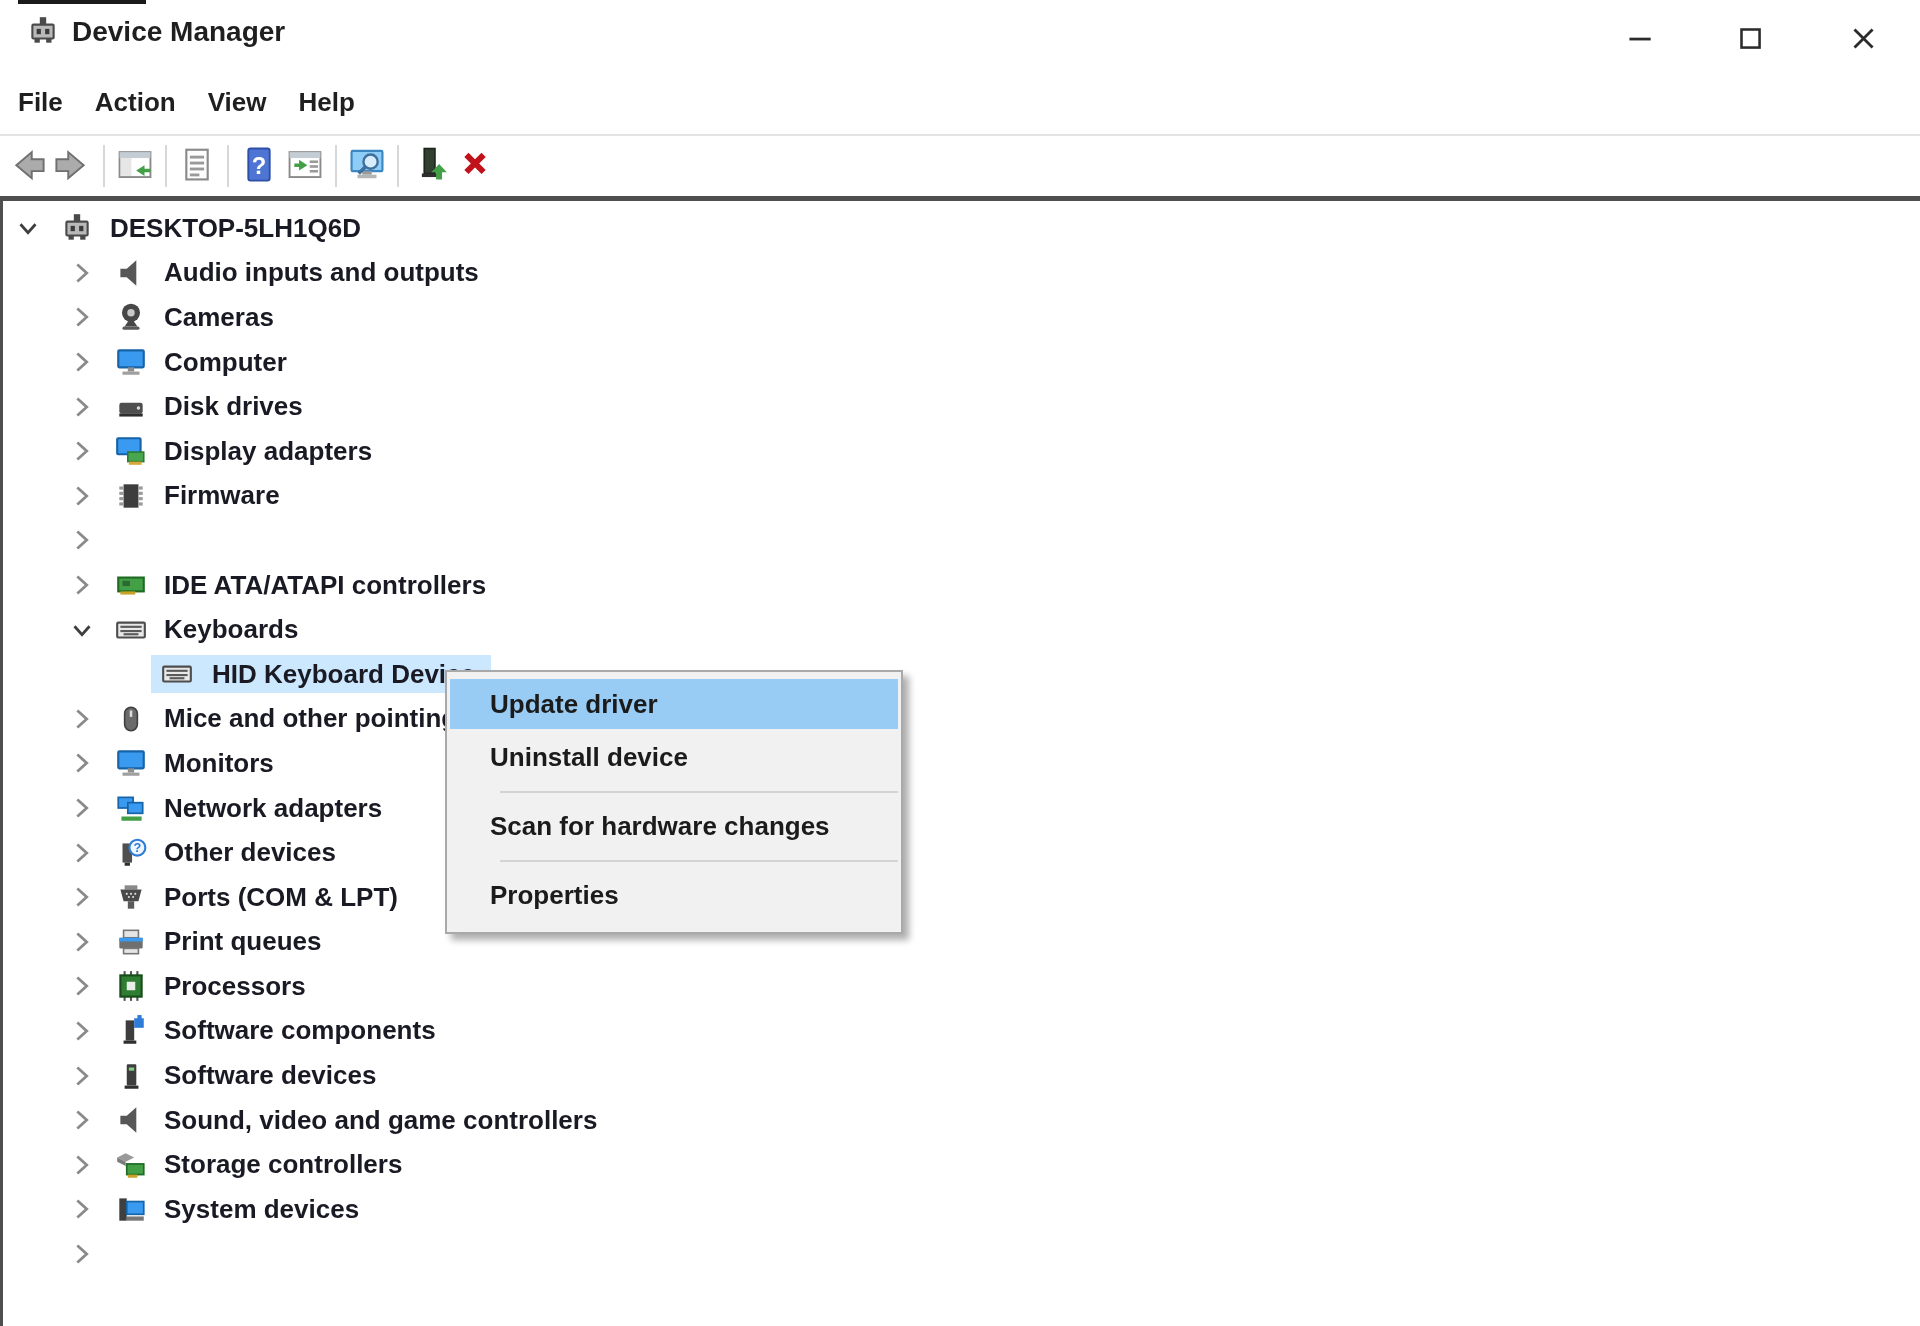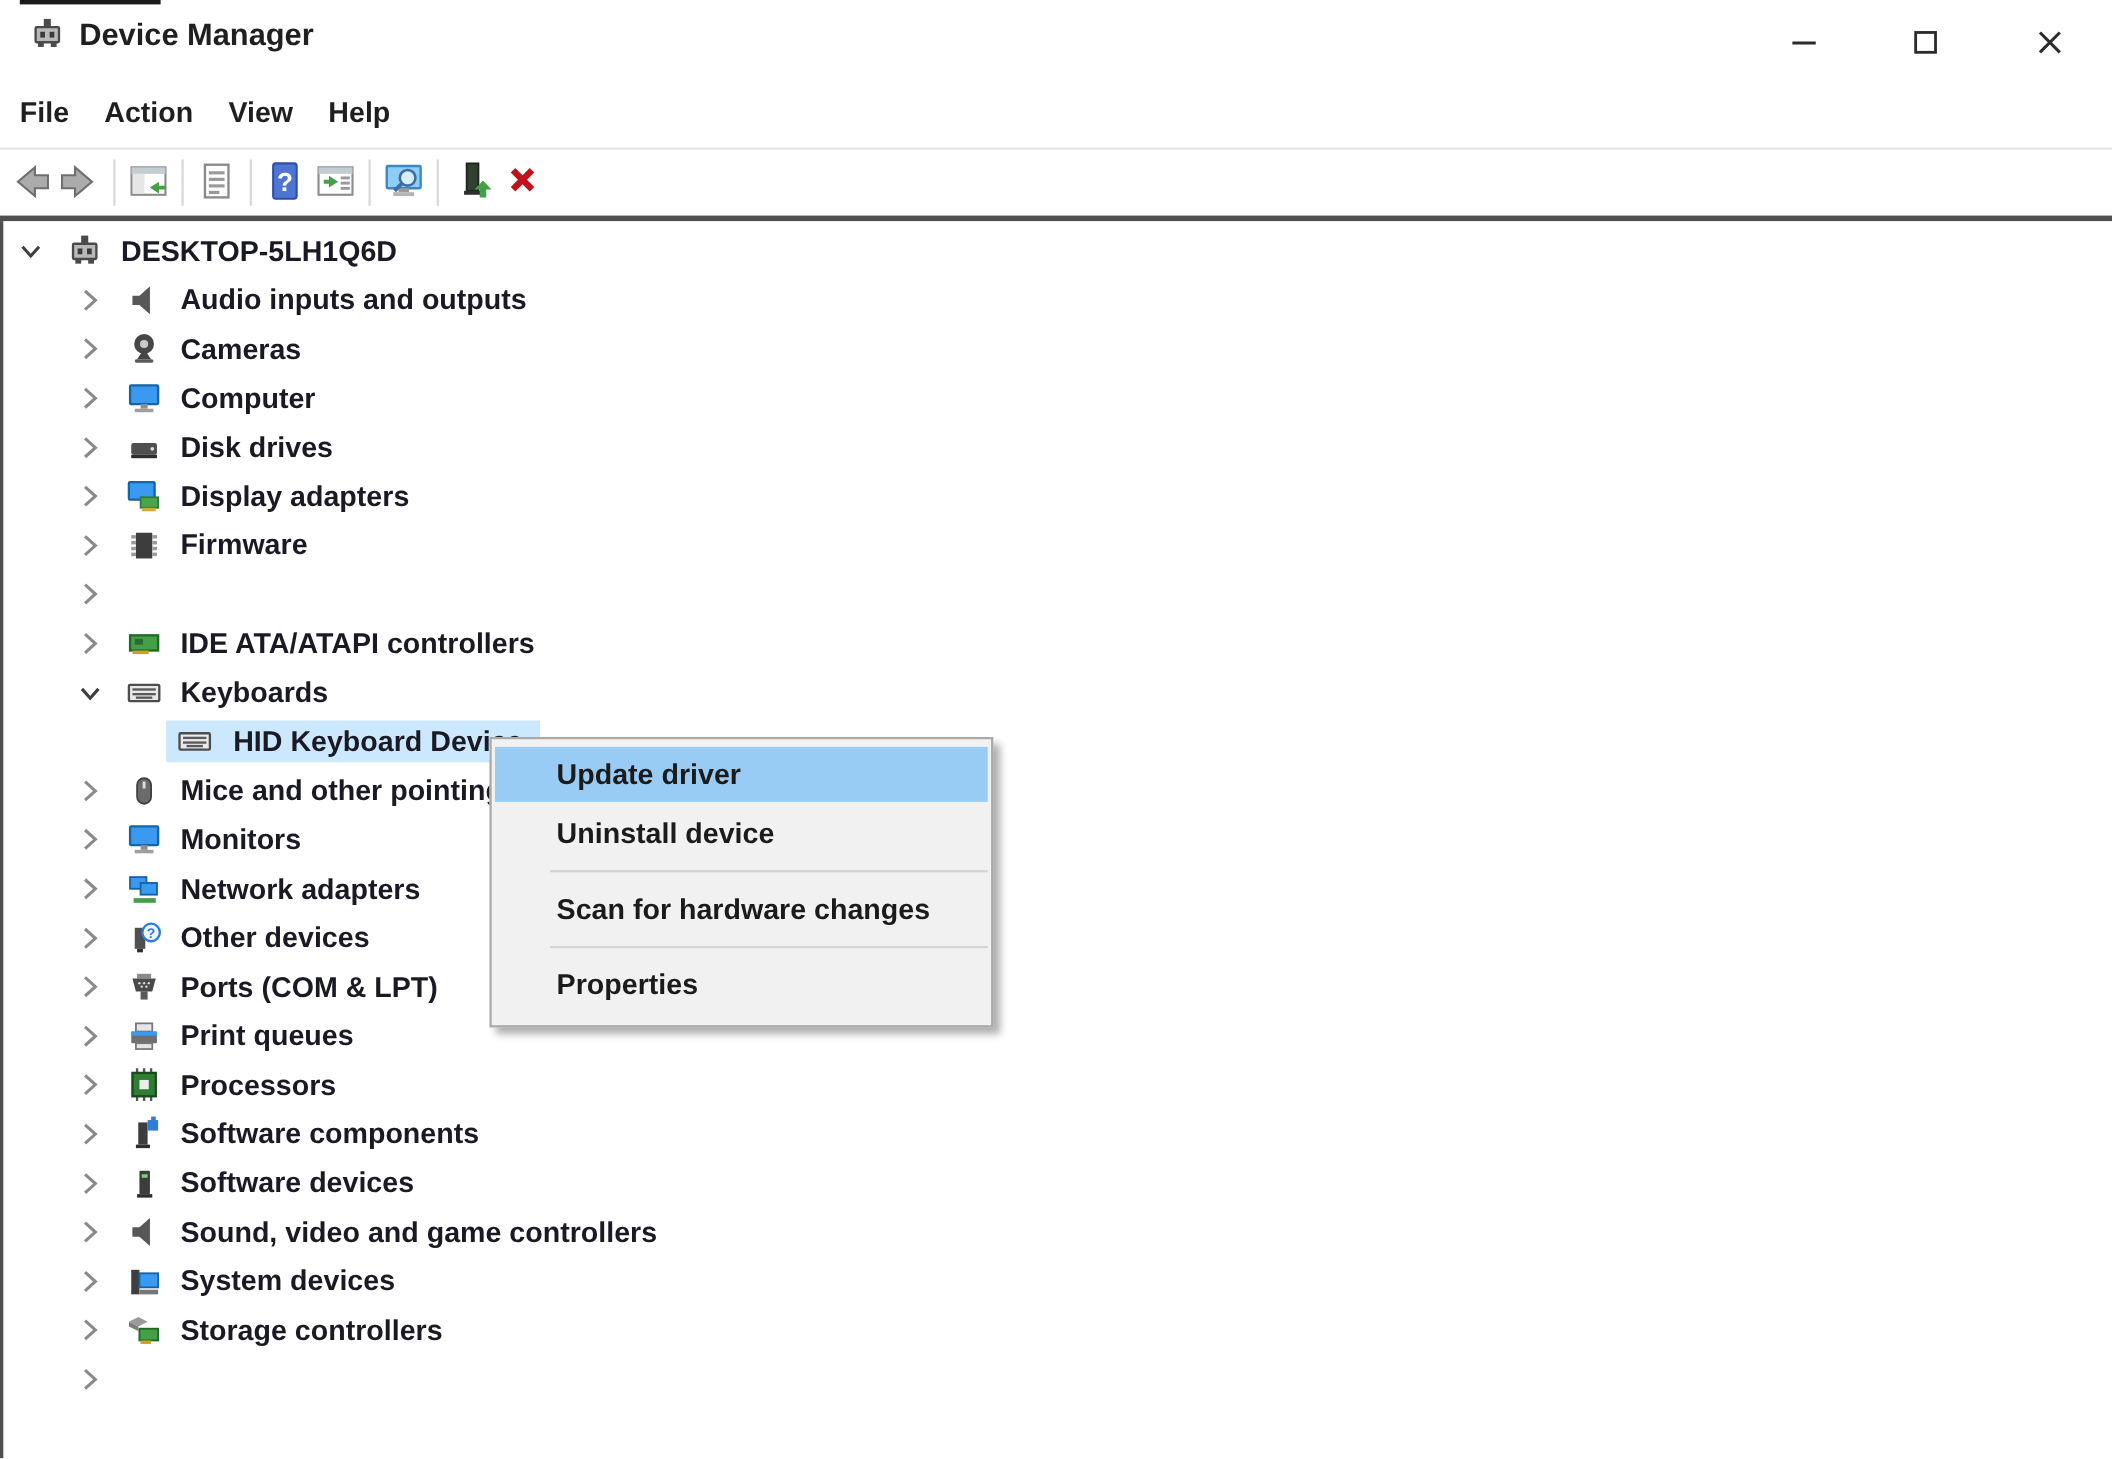--- a/index.html
+++ b/index.html
@@ -39,21 +39,21 @@
   .chev{width:30px;height:32px;display:flex;align-items:center;justify-content:center;flex:0 0 auto;}
   .band{display:flex;align-items:center;height:38px;flex:0 0 auto;}
   .t-icon{width:40px;height:34px;margin-left:14px;display:flex;align-items:center;justify-content:center;flex:0 0 auto;}
   .level-child .t-icon{margin-left:4px;width:44px;}
   .t-label{margin-left:13px;font-size:26px;font-weight:600;color:#1a1a24;white-space:nowrap;}
   .t-row.selected .band{background:#cce8ff;width:340px;overflow:hidden;}
 
   
   .context-menu{position:absolute;left:445px;top:670px;width:458px;background:#f1f1f1;
     border:2px solid #a9a9a9;box-shadow:6px 6px 7px rgba(0,0,0,0.32);padding:7px 0 8px 0;z-index:50;}
-  .cm-item{height:57px;margin:0 3px;display:flex;align-items:center;padding-left:56px;
+  .cm-item{height:57px;margin:0 3px;display:flex;align-items:center;padding-left:40px;
     font-size:26px;font-weight:600;color:#1b1b1b;white-space:nowrap;}
   .cm-item.hovered{height:50px;background:#99ccf5;}
   .cm-item.bold{font-weight:700;}
   .cm-sep{height:2px;background:#d4d4d4;margin:5px 3px 5px 53px;}
 </style>
 </head>
 <body>
 
 <div class="window">
   <div class="top-strip"></div>
@@ -548,44 +548,44 @@
       </div>
       <div class="t-row level-category">
         <span class="chev">
           <svg width="30" height="30" viewBox="0 0 32 32" xmlns="http://www.w3.org/2000/svg">
             <polyline points="11,7 21,16 11,25" fill="none" stroke="#8a8a8a" stroke-width="3"></polyline>
           </svg>
         </span>
         <span class="band">
           <span class="t-icon">
             <svg width="34" height="34" viewBox="0 0 32 32" xmlns="http://www.w3.org/2000/svg">
-              <rect x="5" y="6" width="7" height="21" fill="#3f3f3f"></rect>
-              <rect x="12" y="9" width="16" height="12" fill="#3a9af0" stroke="#1663a6" stroke-width="1.6"></rect>
-              <rect x="12" y="23" width="16" height="4" fill="#777777"></rect>
-            </svg>
-          </span>
-          <span class="t-label">System devices</span>
-        </span>
-      </div>
-      <div class="t-row level-category">
-        <span class="chev">
-          <svg width="30" height="30" viewBox="0 0 32 32" xmlns="http://www.w3.org/2000/svg">
-            <polyline points="11,7 21,16 11,25" fill="none" stroke="#8a8a8a" stroke-width="3"></polyline>
-          </svg>
-        </span>
-        <span class="band">
-          <span class="t-icon">
-            <svg width="34" height="34" viewBox="0 0 32 32" xmlns="http://www.w3.org/2000/svg">
               <path d="M3 9 l8 -4 l8 4 l-8 4 Z" fill="#9a9a9a"></path>
               <path d="M3 9 v4 l8 4 v-4 Z" fill="#7c7c7c"></path>
               <rect x="12" y="15" width="16" height="10" fill="#43a047" stroke="#1f6b24" stroke-width="1.6"></rect>
               <rect x="13" y="25" width="9" height="3" fill="#c9a227"></rect>
             </svg>
           </span>
           <span class="t-label">Storage controllers</span>
+        </span>
+      </div>
+      <div class="t-row level-category">
+        <span class="chev">
+          <svg width="30" height="30" viewBox="0 0 32 32" xmlns="http://www.w3.org/2000/svg">
+            <polyline points="11,7 21,16 11,25" fill="none" stroke="#8a8a8a" stroke-width="3"></polyline>
+          </svg>
+        </span>
+        <span class="band">
+          <span class="t-icon">
+            <svg width="34" height="34" viewBox="0 0 32 32" xmlns="http://www.w3.org/2000/svg">
+              <rect x="5" y="6" width="7" height="21" fill="#3f3f3f"></rect>
+              <rect x="12" y="9" width="16" height="12" fill="#3a9af0" stroke="#1663a6" stroke-width="1.6"></rect>
+              <rect x="12" y="23" width="16" height="4" fill="#777777"></rect>
+            </svg>
+          </span>
+          <span class="t-label">System devices</span>
         </span>
       </div>
       <div class="t-row level-category">
         <span class="chev">
           <svg width="30" height="30" viewBox="0 0 32 32" xmlns="http://www.w3.org/2000/svg">
             <polyline points="11,7 21,16 11,25" fill="none" stroke="#8a8a8a" stroke-width="3"></polyline>
           </svg>
         </span>
       </div>
     </div>

